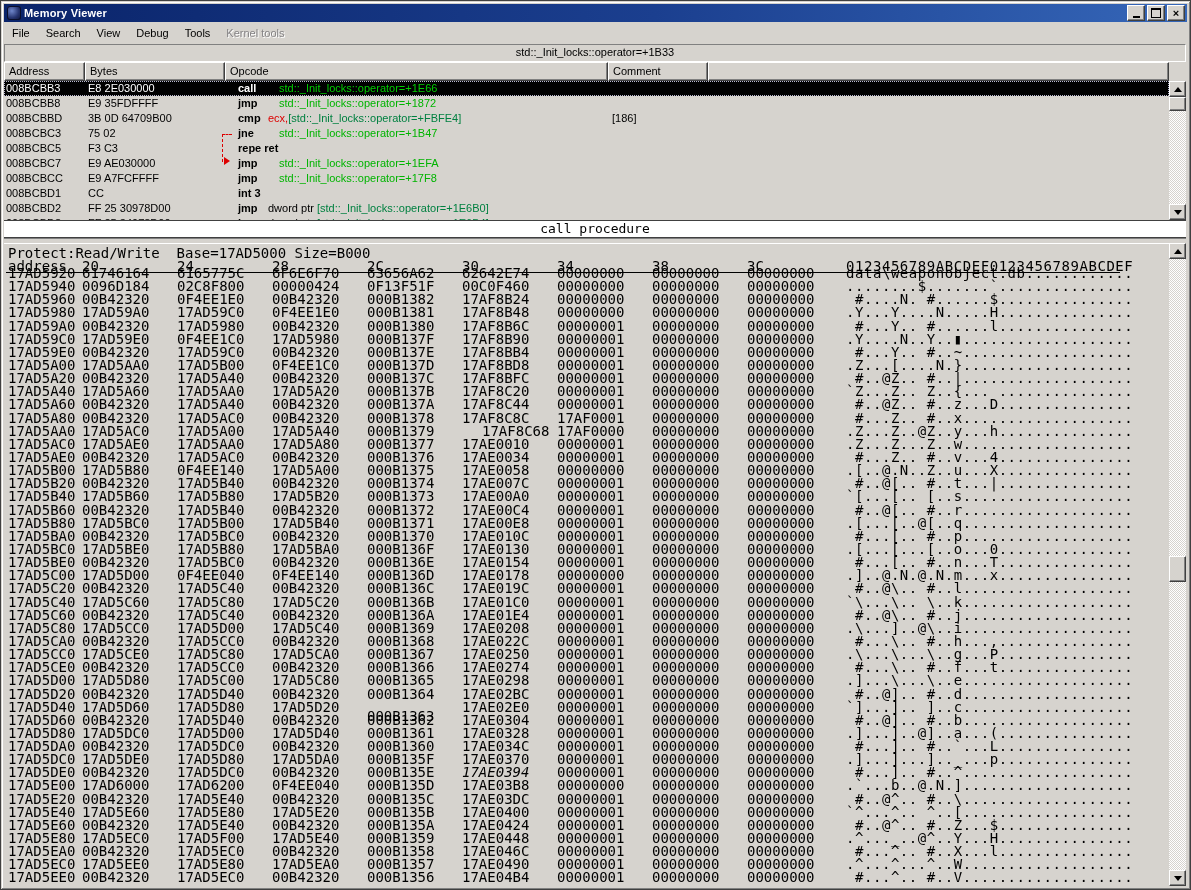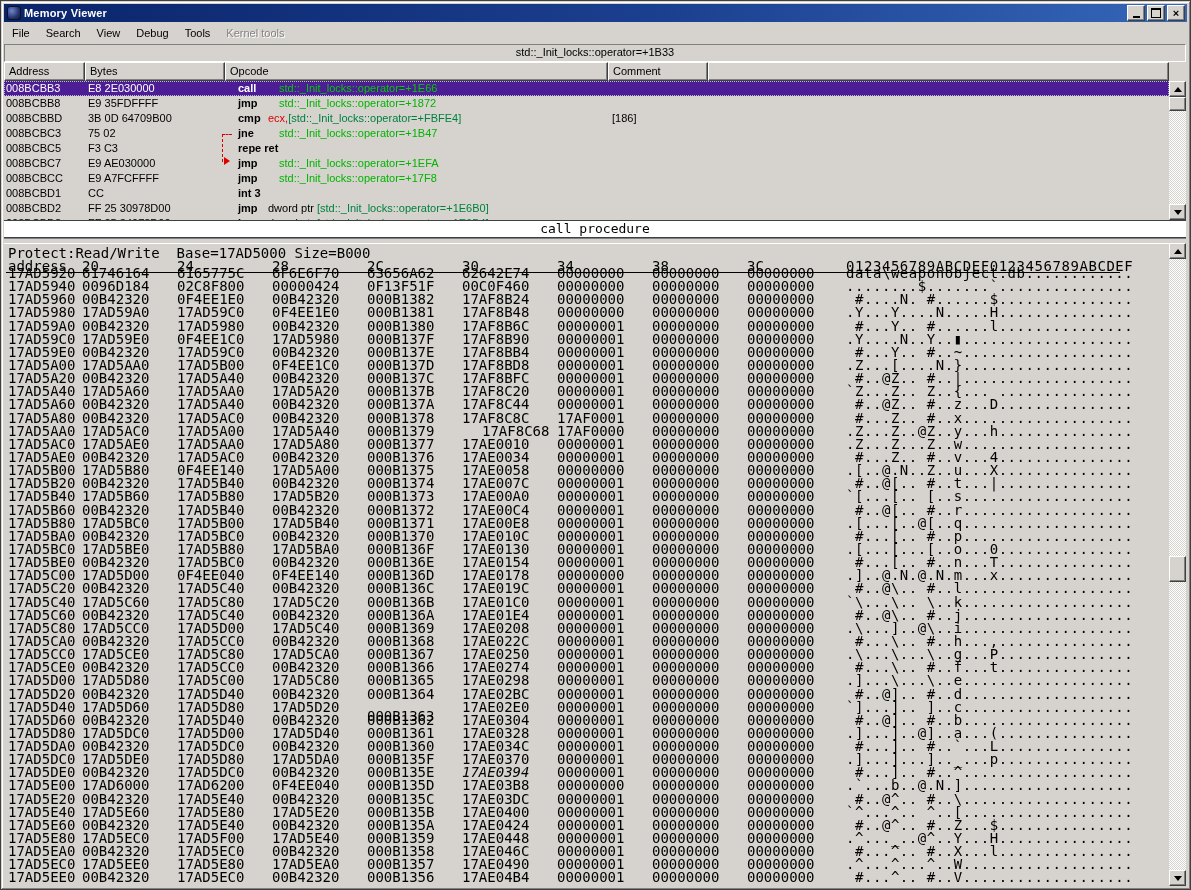--- a/index.html
+++ b/index.html
@@ -37,21 +37,21 @@
          line-height:17px;padding-left:4px;box-sizing:border-box;}
   
   .drows{position:absolute;left:4px;top:81px;width:1165px;height:139px;overflow:hidden;}
   .dr{position:relative;height:15px;}
   .dr span{position:absolute;top:1px;white-space:pre;}
   .dr .c-addr{left:2px;}
   .dr .c-bytes{left:84px;}
   .dr .c-mn{left:234px;font-weight:bold;}
   .dr .c-op{left:264px;}
   .dr .c-cm{left:608px;}
-  .dr.sel{background:#4c1d95;color:#fff;outline:1px dotted #b8b8d0;outline-offset:-1px;}
+  .dr.sel{background:#000000;color:#fff;outline:1px dotted #b8b8d0;outline-offset:-1px;}
   .op-sym{color:#00B400;margin-left:11px;}
   .dr.sel .op-sym{color:#00CC00;}
   .op-mem{color:#008040;}
   .op-reg{color:#DD0000;}
   .op-plain{color:inherit;}
   .jmp-line{position:absolute;left:222px;top:134px;width:9px;height:27px;
             border-top:1px dashed #DD0000;border-left:1px dashed #DD0000;}
   .jmp-arrow{position:absolute;left:224px;top:157px;width:0;height:0;
              border-left:6px solid #DD0000;border-top:4px solid transparent;border-bottom:4px solid transparent;}
   

